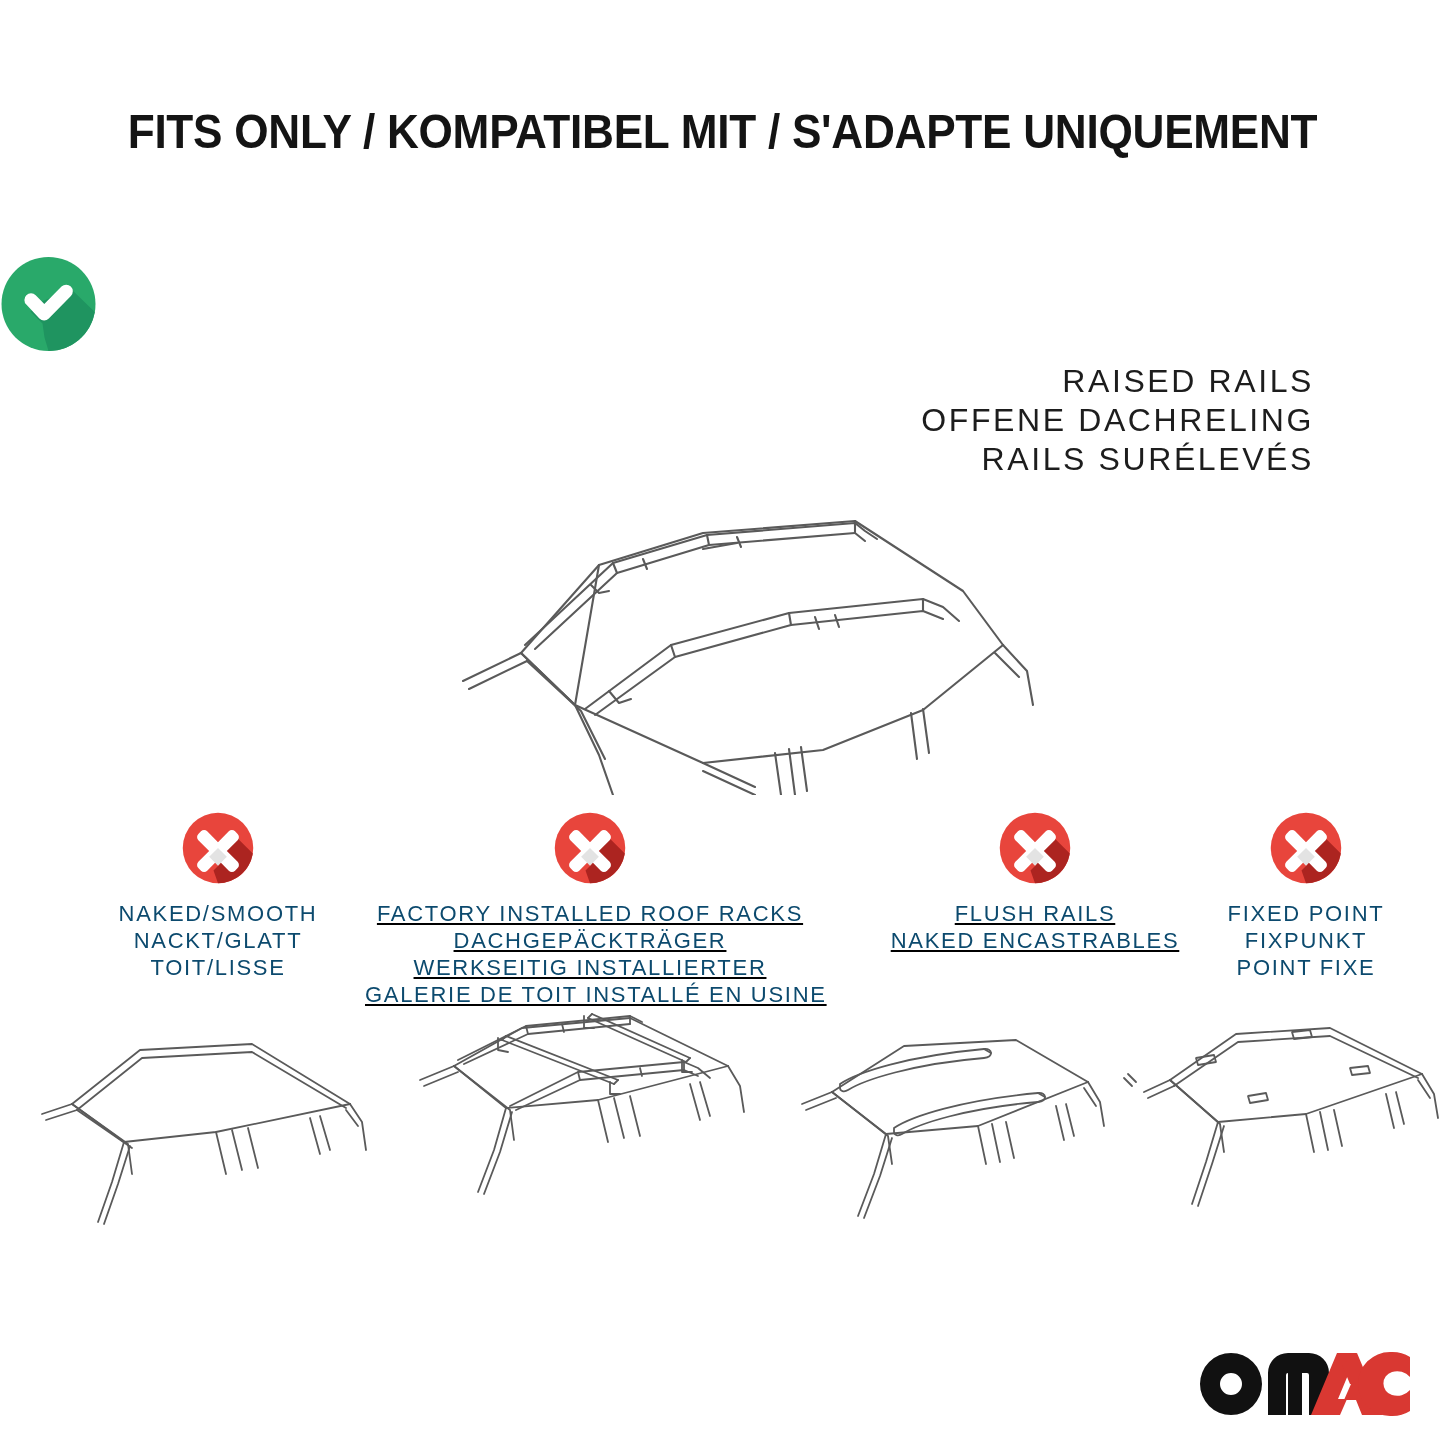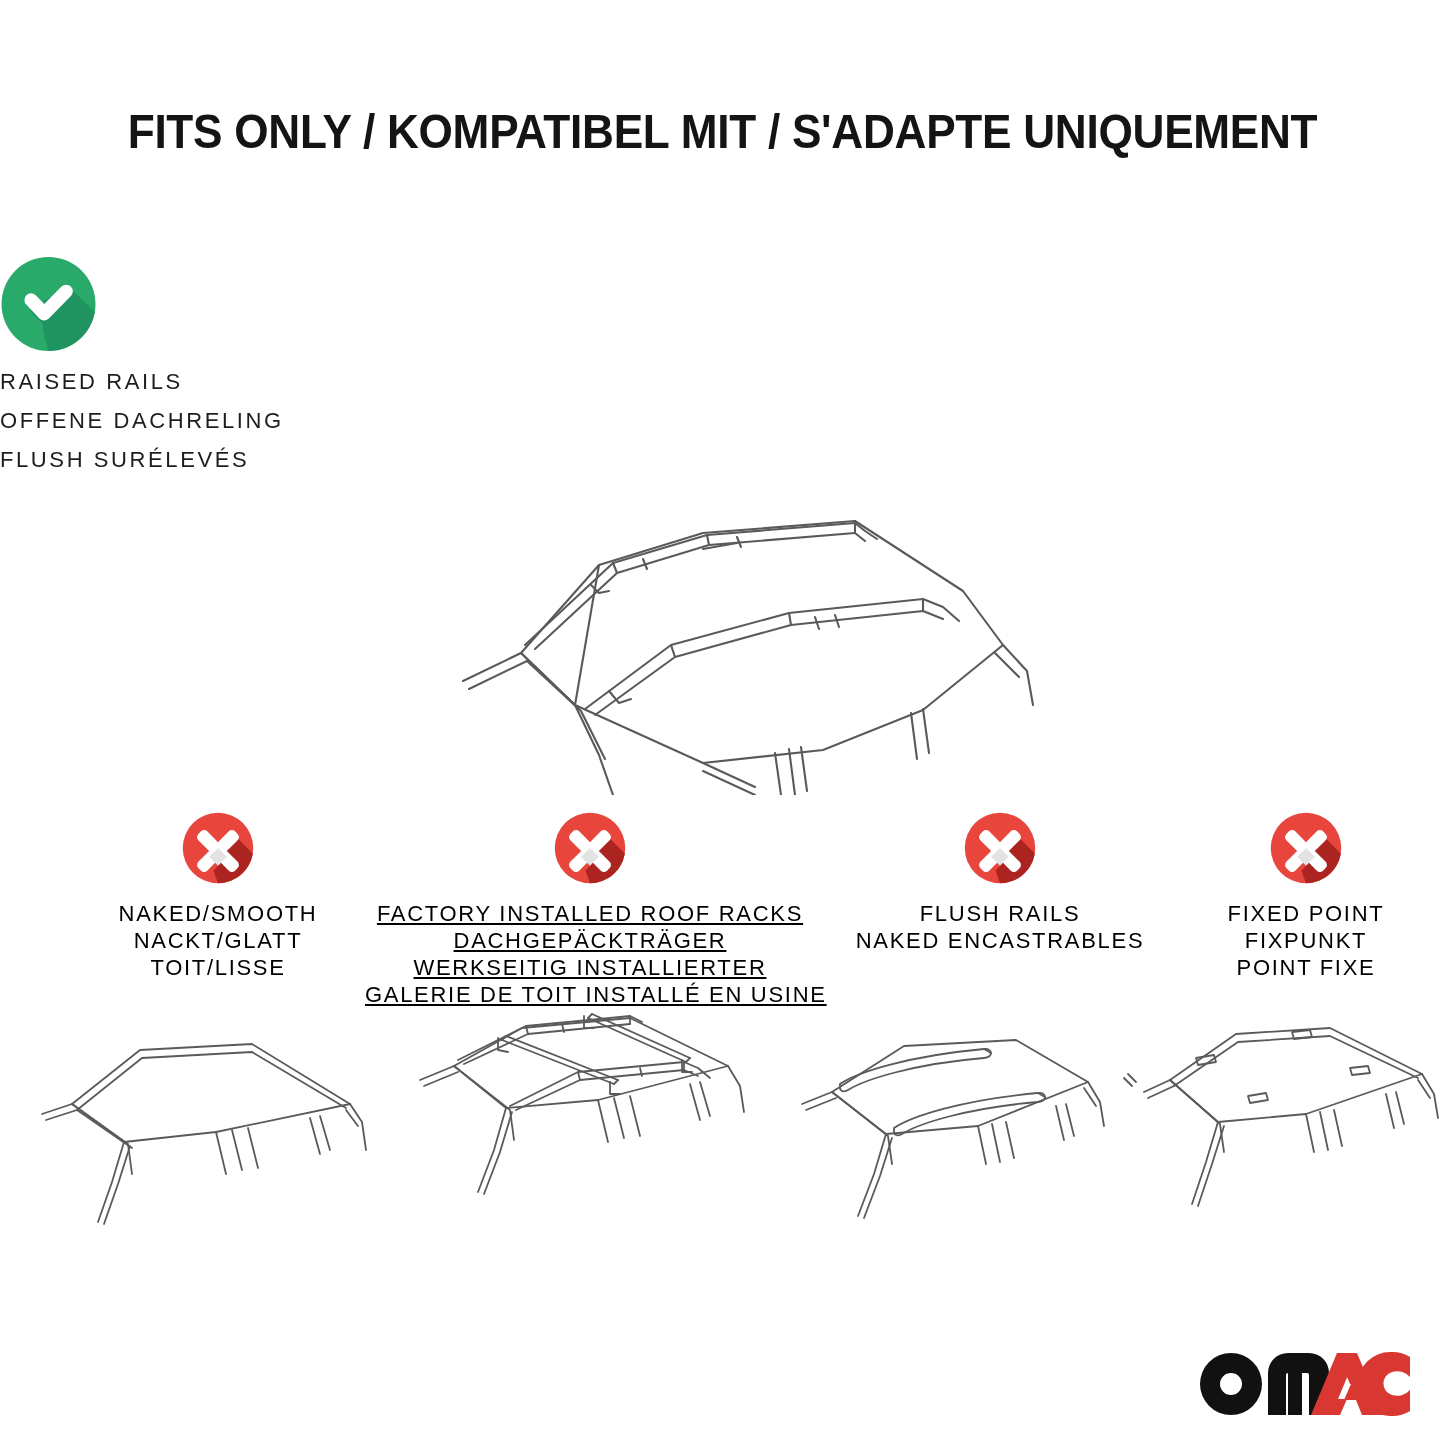--- a/index.html
+++ b/index.html
@@ -28,40 +28,40 @@
   }
 
   
   .icon-wrap{position:absolute;}
   .circ-icon{position:relative;display:block;}
   .circ-icon svg{display:block;}
 
   
   .good-icon{left:50%;top:256px;transform:translateX(-50%);}
   .good-label{
-    position:absolute;left:0;top:362px;width:1314px;text-align:left;
-    font-size:22px;font-weight:300;letter-spacing:2.6px;color:#1d1d1d;
+    position:absolute;left:0;top:362px;width:1314px;text-align:right;
+    font-size:32px;font-weight:300;letter-spacing:2.6px;color:#1d1d1d;
     line-height:39px;
   }
   .good-art{position:absolute;left:50%;top:495px;transform:translateX(-50%);}
 
   
   .bad{position:absolute;top:812px;text-align:center;}
   .bad .ic{display:inline-block;}
   .bad-label{
     margin-top:12px;
-    font-size:22px;font-weight:300;letter-spacing:1.7px;color:#000000;
+    font-size:22px;font-weight:300;letter-spacing:1.7px;color:#0c4a6e;
     line-height:27px;white-space:nowrap;
   }
   .bad-art{position:absolute;}
 
   
   .col1{left:43px;width:350px;}
   .col2{left:365px;width:450px;text-decoration:underline;}
-  .col3{left:825px;width:350px;}
+  .col3{left:860px;width:350px;text-decoration:underline;}
   .col4{left:1175px;width:262px;}
 
   .art1{left:20px;top:1022px;}
   .art2{left:398px;top:1008px;}
   .art3{left:788px;top:1022px;}
   .art4{left:1140px;top:1018px;}
 
   
   .logo{position:absolute;right:33px;bottom:28px;}
   .logo svg{display:block;}
@@ -79,21 +79,21 @@
     <svg width="96" height="96" viewBox="0 0 96 96" aria-hidden="true">
       <circle cx="48" cy="48" r="47" fill="#29a96a"></circle>
       <path d="M48 95a47 47 0 0 0 46.3-39L70 32.5 40.5 46 30 55.5l12 12 2 14z" fill="#1f9460"></path>
       <path d="M25.8 48.6a6.6 6.6 0 0 1 9.4-9.3l8.6 8.7 17.2-17.4a6.6 6.6 0 1 1 9.4 9.3L48.3 62.6a6.6 6.6 0 0 1-9.4 0z" fill="#ffffff"></path>
     </svg>
   </div>
 
   <div class="good-label">
     <span class="line">RAISED RAILS</span>
     <span class="line">OFFENE DACHRELING</span>
-    <span class="line">FLUSH SURÉLEVÉS</span>
+    <span class="line">RAILS SURÉLEVÉS</span>
   </div>
 
   <div class="good-art">
     <svg width="640" height="300" viewBox="0 0 640 300" fill="none" stroke="#5a5a5a" stroke-width="2.1" stroke-linecap="round" stroke-linejoin="round">
 
       <path d="M118 158 L196 70 L300 38 L452 26"></path>
       <path d="M118 158 L172 210 L300 268"></path>
       <path d="M452 26 L560 96 L600 150"></path>
       <path d="M300 268 L420 255 L520 215 L600 150"></path>
 

